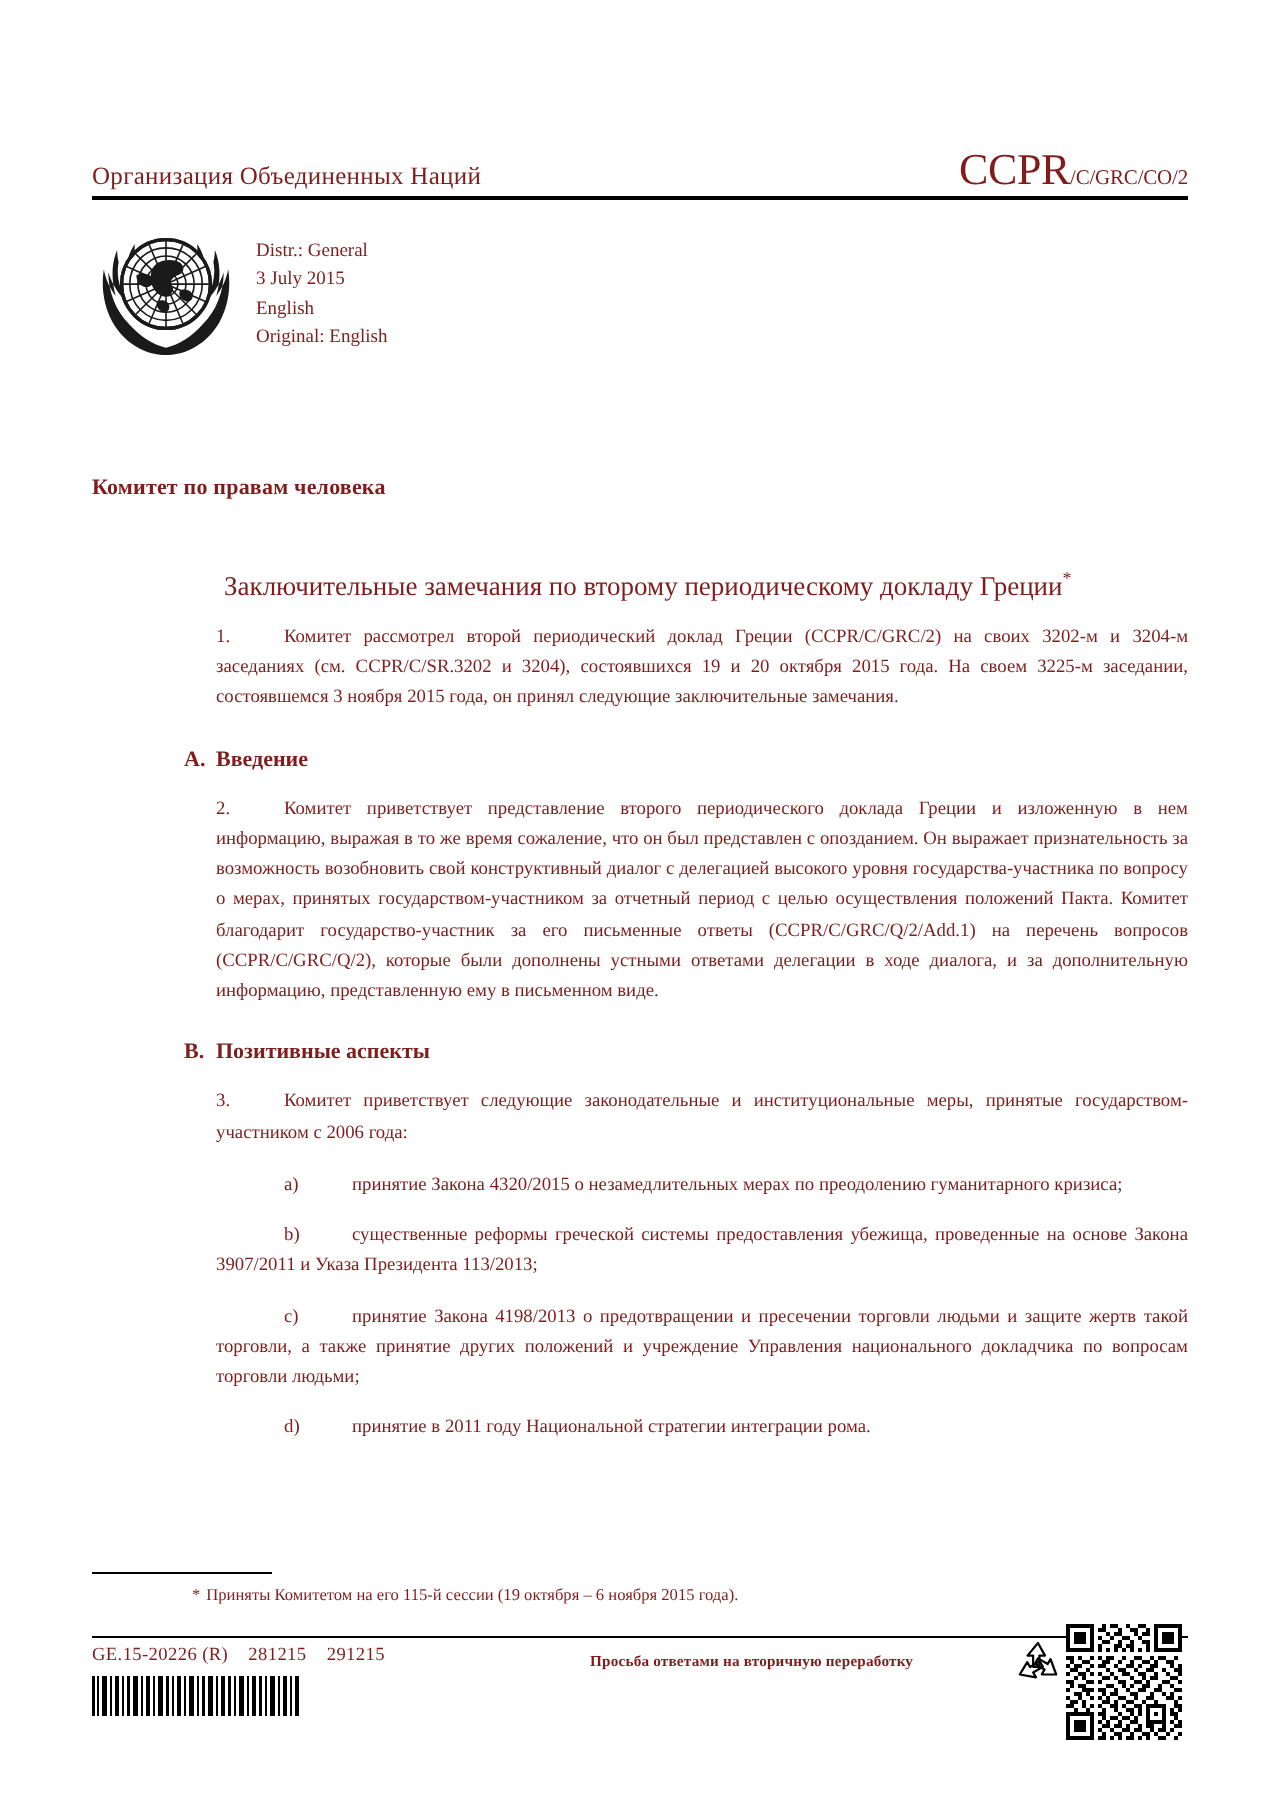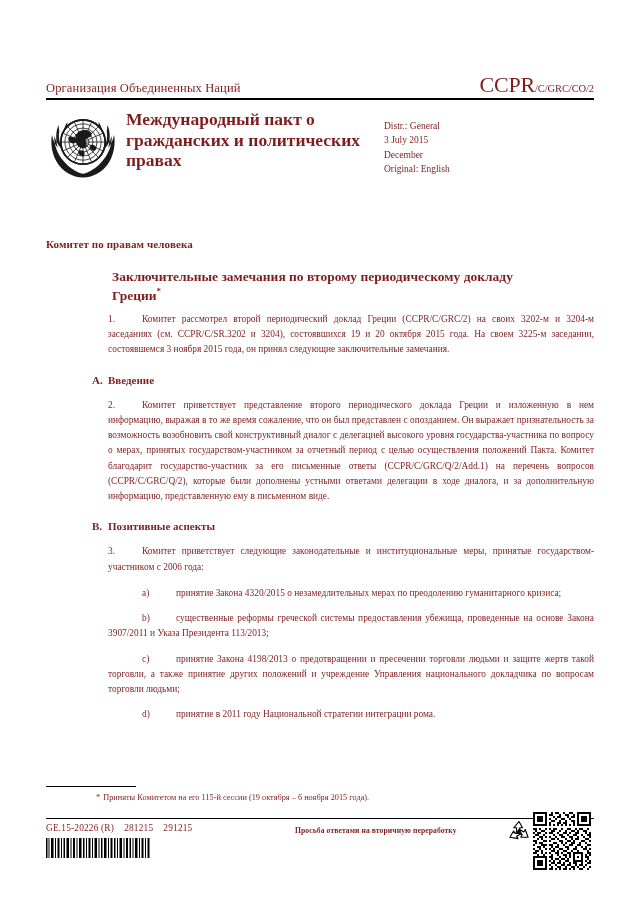--- a/index.html
+++ b/index.html
@@ -86,24 +86,24 @@
     position: absolute;
     left: 46px;
     top: 238px;
     font-size: 11px;
     font-weight: bold;
     letter-spacing: 0.1px;
   }
   .doc-title {
     position: absolute;
     left: 112px;
-    top: 268px;
+    top: 284px;
     width: 430px;
     font-size: 13.5px;
-    font-weight: bold;
+    font-weight: normal;
     line-height: 1.3;
   }
   .doc-title .star {
     font-size: 9px;
     vertical-align: super;
   }
 
   .content {
     position: absolute;
     left: 46px;
@@ -270,26 +270,25 @@
               <path d="M44 30 C49 27 56 27 60 30 C63 33 62 37 58 38 C54 39 52 42 54 45 C56 48 54 52 50 52 C45 52 41 48 40 43 C39 38 40 33 44 30 Z"></path>
               <path d="M30 38 C34 36 39 37 41 40 C42 43 40 46 37 46 C33 46 30 43 30 38 Z"></path>
               <path d="M60 48 C64 47 68 49 68 52 C68 55 65 57 62 55 C59 53 58 50 60 48 Z"></path>
               <path d="M44 56 C47 54 51 55 52 58 C53 61 51 64 48 63 C45 62 43 59 44 56 Z"></path>
             </g>
             <circle cx="50" cy="44" r="30" fill="none" stroke="#1a1a1a" stroke-width="2.2"></circle>
           </g>
         </svg>
       </div>
 
-      <div class="pact-title">Международный пакт о гражданских и политических правах</div>
 
       <div class="distr">
         <div>Distr.: General</div>
         <div>3 July 2015</div>
-        <div>December</div>
+        <div>English</div>
         <div>Original: English</div>
       </div>
     </div>
   </div>
 
   <div class="committee">Комитет по правам человека</div>
   <div class="doc-title"><span>Заключительные замечания по второму периодическому докладу Греции</span><span class="star">*</span></div>
 
   <div class="content">
 

